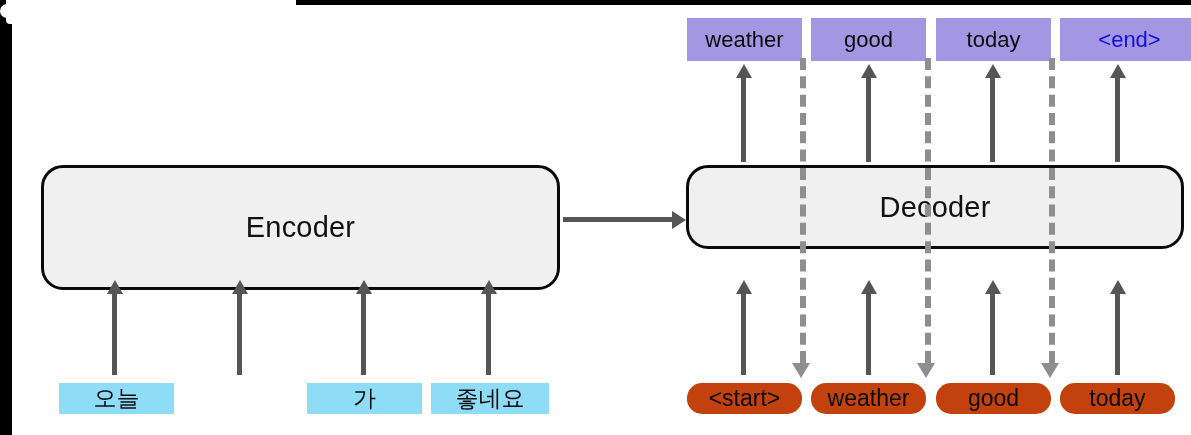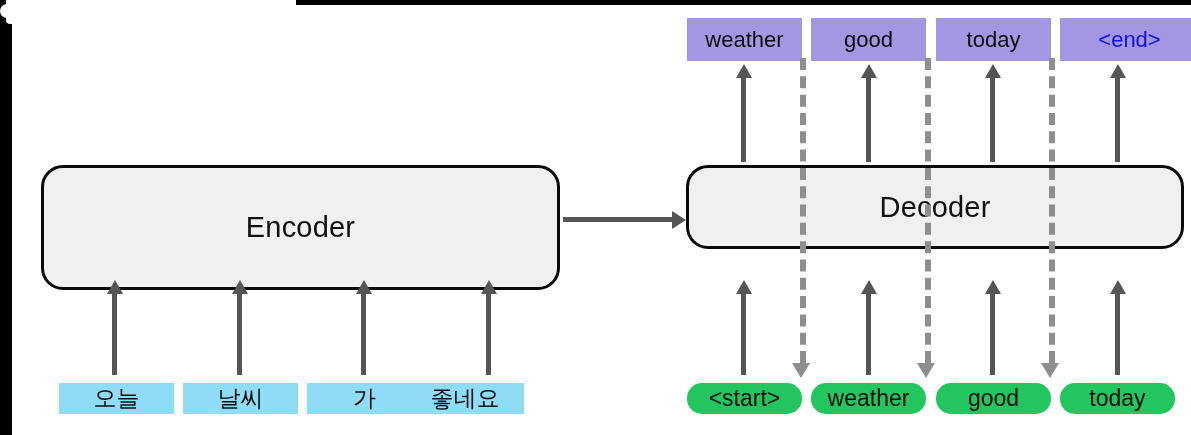--- a/index.html
+++ b/index.html
@@ -63,21 +63,21 @@
     display: flex;
     align-items: center;
     justify-content: center;
     font-size: 23px;
     color: #0b0b0b;
     box-sizing: border-box;
     height: 31px;
     top: 383px;
   }
   .token-ko   { background: #8fdcf7; }
-  .token-dec  { background: #22c55e; border-radius: 15px; }
+  .token-dec  { background: #c2410c; border-radius: 15px; }
 
   .out-token {
     position: absolute;
     display: flex;
     align-items: center;
     justify-content: center;
     font-size: 22px;
     color: #0b0b0b;
     background: #a396e3;
     box-sizing: border-box;
@@ -143,23 +143,22 @@
     <span class="block-label">Encoder</span>
   </div>
 
   <div id="decoder-block" class="block">
     <span class="block-label">Decoder</span>
   </div>
 
   <div class="arrow-right" style="left:563px; top:217px; width:110px;"></div>
 
   <div class="token token-ko" style="left:59px;  width:115px;">오늘</div>
-  <div class="token token-ko" style="left:183px; width:115px;">날씨</div>
   <div class="token token-ko" style="left:307px; width:115px;">가</div>
-  <div class="token token-ko" style="left:406px; width:118px;">좋네요</div>
+  <div class="token token-ko" style="left:431px; width:118px;">좋네요</div>
 
   <div class="arrow-up" style="left:112px; top:293px; height:82px;"></div>
   <div class="arrow-up" style="left:237px; top:293px; height:82px;"></div>
   <div class="arrow-up" style="left:361px; top:293px; height:82px;"></div>
   <div class="arrow-up" style="left:486px; top:293px; height:82px;"></div>
 
   <div class="token token-dec" style="left:687px; width:115px;">&lt;start&gt;</div>
   <div class="token token-dec" style="left:811px; width:115px;">weather</div>
   <div class="token token-dec" style="left:936px; width:115px;">good</div>
   <div class="token token-dec" style="left:1060px; width:115px;">today</div>

